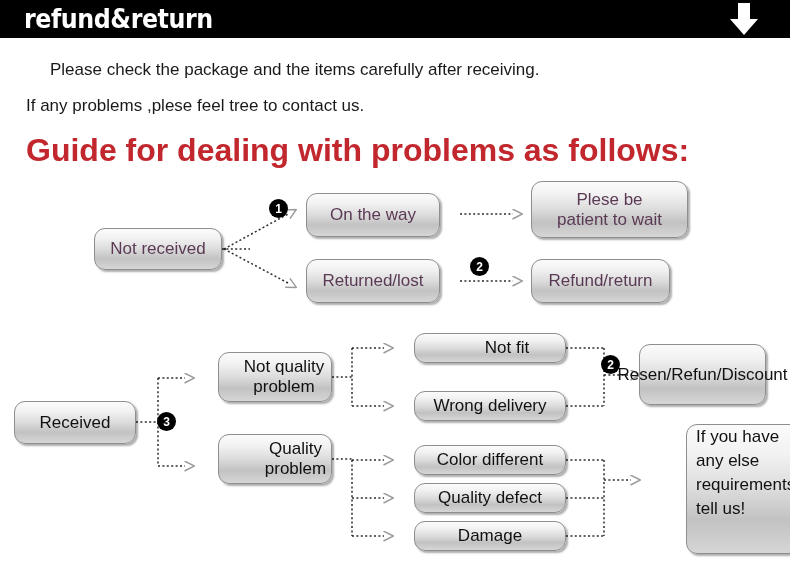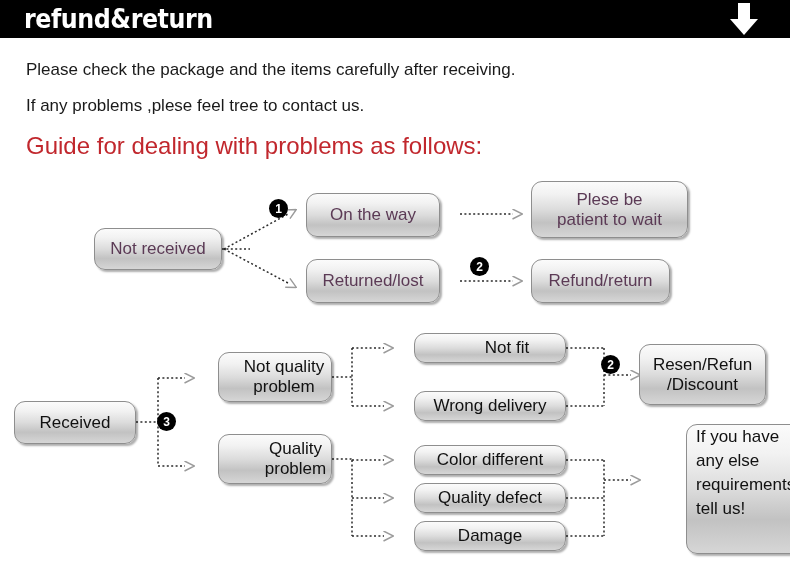--- a/index.html
+++ b/index.html
@@ -46,30 +46,30 @@
   }
 
   
   .intro-line {
     position: absolute;
     left: 26px;
     color: #1a1a1a;
     font-size: 17px;
     white-space: nowrap;
   }
-  #intro-line-1 { top: 60px; }
+  #intro-line-1 { top: 60px; margin-left: 24px; }
   #intro-line-2 { top: 96px; }
 
   #guide-heading {
     position: absolute;
     left: 26px;
     top: 132px;
     color: #c1272d;
-    font-size: 24px;
-    font-weight: normal;
+    font-size: 32px;
+    font-weight: bold;
     white-space: nowrap;
   }
 
   
   .fbox {
     position: absolute;
     box-sizing: border-box;
     border: 1px solid #8e8e8e;
     border-radius: 11px;
     background: linear-gradient(to bottom,
@@ -215,21 +215,21 @@
 <div class="fbox" style="left:414px; top:333px; width:152px; height:30px;padding-left:40px;">Not fit</div>
 
 <div class="fbox" style="left:414px; top:391px; width:152px; height:30px;">Wrong delivery</div>
 
 <div class="fbox" style="left:414px; top:445px; width:152px; height:30px;">Color different</div>
 
 <div class="fbox" style="left:414px; top:483px; width:152px; height:30px;">Quality defect</div>
 
 <div class="fbox" style="left:414px; top:521px; width:152px; height:30px;">Damage</div>
 
-<div class="fbox" style="left:639px; top:344px; width:127px; height:61px; flex-direction:column;">
+<div class="fbox" style="left:639px; top:344px; width:127px; height:61px; flex-direction:row;">
   <span>Resen/Refun</span>
   <span>/Discount</span>
 </div>
 
 <div class="fbox left-align" style="left:639px; top:424px; width:127px; height:130px; flex-direction:column; align-items:flex-start;margin-left:47px;">
   <span>If you have</span>
   <span>any else</span>
   <span>requirements,</span>
   <span>tell us!</span>
 </div>

